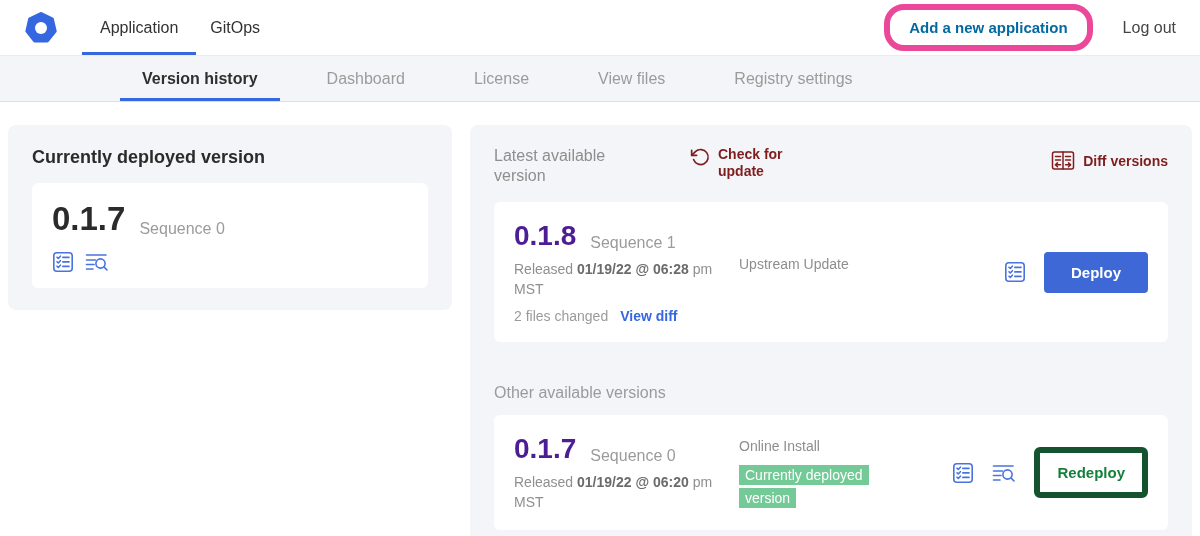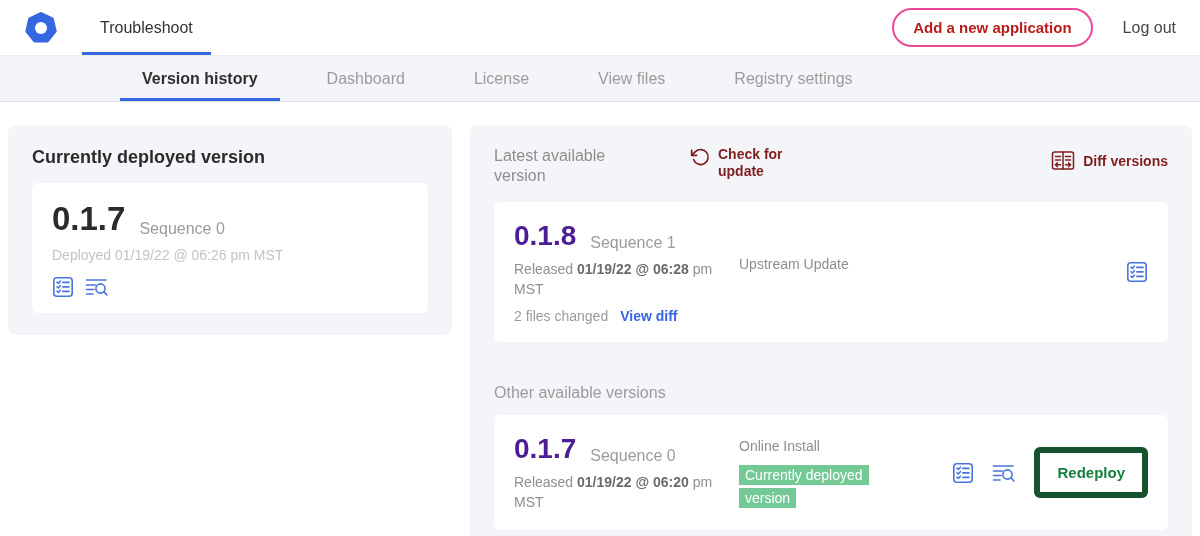--- a/index.html
+++ b/index.html
@@ -9,21 +9,21 @@
   
   .header { height:56px; display:flex; align-items:stretch; background:#fff;
     border-bottom:1px solid #ececec; }
   .logo-wrap { margin:12px 0 0 25px; width:32px; height:32px; flex:0 0 auto; cursor:pointer; }
   .hnav { display:flex; margin-left:25px; }
   .hnav-tab { display:flex; align-items:center; padding:0 18px; font-size:16px;
     color:#323232; cursor:pointer; border-bottom:3px solid transparent; padding-top:3px; }
   .hnav-tab.active { border-bottom-color:#3567e0; font-weight:400; }
   .hnav-tab.gitops { padding:0 14px; padding-top:3px; }
   .header-right { margin-left:auto; display:flex; align-items:center; gap:30px; padding-right:24px; }
-  .add-btn { background:#fff; border:2px solid #ec4899; color:#b91c1c; font-weight:700;
+  .add-btn { background:#fff; border:6px solid #ec4899; color:#0369a1; font-weight:700;
     font-size:15px; padding:9px 19px; border-radius:20px; cursor:pointer;
     font-family:"Liberation Sans", sans-serif; }
   .logout { font-size:16px; color:#454545; cursor:pointer; }
 
   
   .subnav { height:46px; background:#f4f5f8; border-bottom:1px solid #dedede;
     display:flex; align-items:stretch; padding-left:120px; gap:25px; }
   .subnav-item { display:flex; align-items:center; padding:3px 22px 0; font-size:16px;
     color:#9b9b9b; cursor:pointer; border-bottom:3px solid transparent; }
   .subnav-item.active { color:#2f2f2f; font-weight:700; border-bottom-color:#3567e0; }
@@ -83,21 +83,22 @@
 <body>
 
 <div class="header">
   <div class="logo-wrap">
     <svg width="32" height="32" viewBox="0 0 32 32">
       <polygon points="16,2 26.9,7.3 29.7,19.1 22.1,28.6 9.9,28.6 2.4,19.1 5.1,7.3" fill="#3567e0" stroke="#3567e0" stroke-width="4" stroke-linejoin="round"></polygon>
       <circle cx="16" cy="16" r="6" fill="#ffffff"></circle>
     </svg>
   </div>
   <div class="hnav">
-    <div class="hnav-tab active">Troubleshoot</div>
+    <div class="hnav-tab active">Application</div>
+    <div class="hnav-tab gitops">GitOps</div>
   </div>
   <div class="header-right">
     <button class="add-btn">Add a new application</button>
     <span class="logout">Log out</span>
   </div>
 </div>
 
 <div class="subnav">
   <div class="subnav-item active">Version history</div>
   <div class="subnav-item">Dashboard</div>
@@ -108,21 +109,20 @@
 
 <div class="main">
 
   <div class="panel left-panel">
     <div class="left-title">Currently deployed version</div>
     <div class="card left-card">
       <div class="ver-row">
         <span class="ver-big">0.1.7</span>
         <span class="seq">Sequence 0</span>
       </div>
-      <div class="deployed">Deployed 01/19/22 @ 06:26 pm MST</div>
       <div class="icon-row">
         <span class="icon-btn">
           <svg width="22" height="22" viewBox="0 0 22 22" fill="none" stroke="currentColor" stroke-width="1.6" stroke-linecap="round" stroke-linejoin="round">
             <rect x="1.8" y="1.8" width="18.4" height="18.4" rx="3"></rect>
             <polyline points="5 6.2 6.3 7.5 8.4 5.2"></polyline>
               <line x1="10.8" y1="6.4" x2="17" y2="6.4"></line>
             <polyline points="5 10.7 6.3 12 8.4 9.7"></polyline>
               <line x1="10.8" y1="10.9" x2="17" y2="10.9"></line>
             <polyline points="5 15.2 6.3 16.5 8.4 14.2"></polyline>
               <line x1="10.8" y1="15.4" x2="17" y2="15.4"></line>
@@ -194,20 +194,21 @@
           <svg width="22" height="22" viewBox="0 0 22 22" fill="none" stroke="currentColor" stroke-width="1.6" stroke-linecap="round" stroke-linejoin="round">
             <rect x="1.8" y="1.8" width="18.4" height="18.4" rx="3"></rect>
             <polyline points="5 6.2 6.3 7.5 8.4 5.2"></polyline>
               <line x1="10.8" y1="6.4" x2="17" y2="6.4"></line>
             <polyline points="5 10.7 6.3 12 8.4 9.7"></polyline>
               <line x1="10.8" y1="10.9" x2="17" y2="10.9"></line>
             <polyline points="5 15.2 6.3 16.5 8.4 14.2"></polyline>
               <line x1="10.8" y1="15.4" x2="17" y2="15.4"></line>
           </svg>
         </span>
+        <button class="deploy-btn">Deploy</button>
       </div>
     </div>
 
     <div class="other-title">Other available versions</div>
 
     <div class="card rcard rcard--other">
       <div class="rc-left">
         <div class="ver-row">
           <span class="ver-mid">0.1.7</span>
           <span class="seq">Sequence 0</span>

